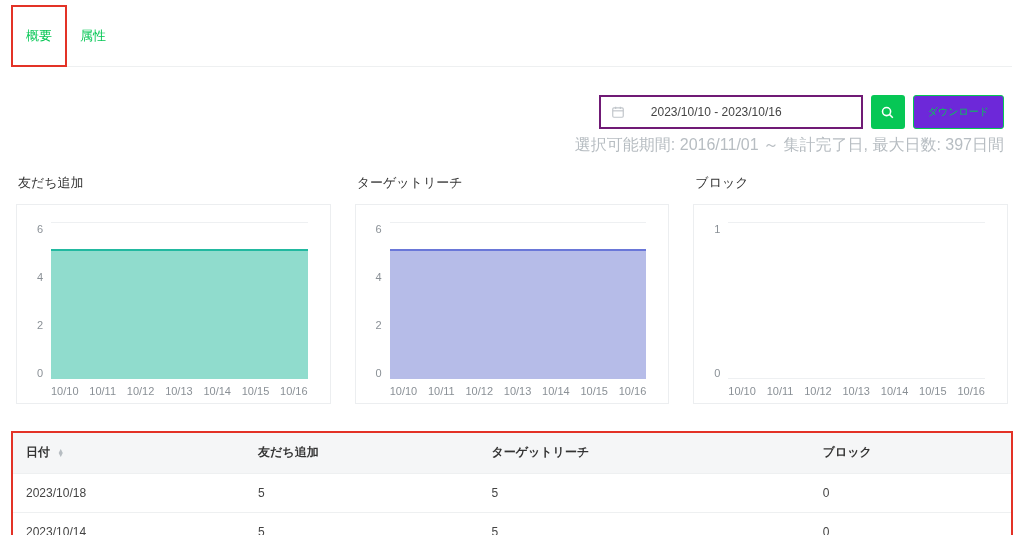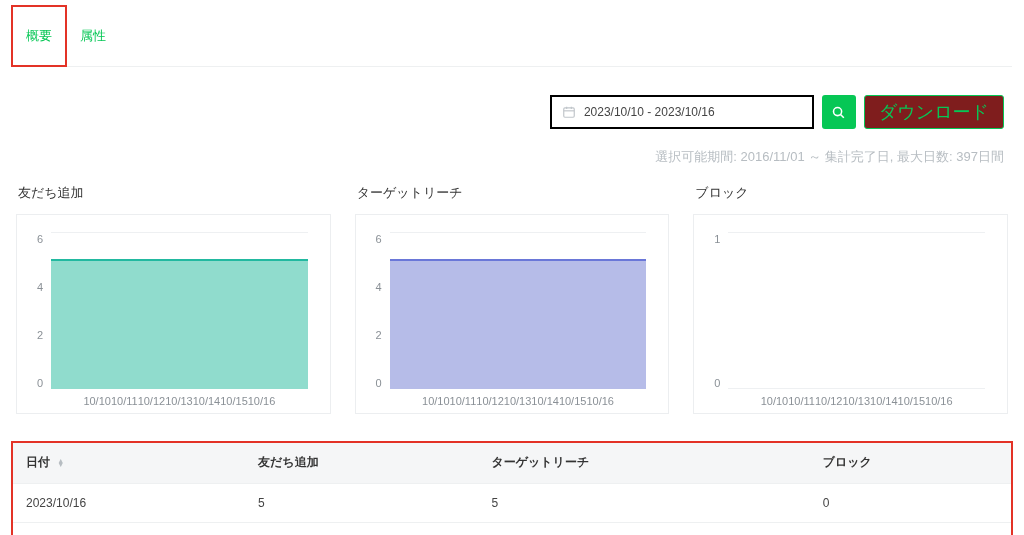--- a/index.html
+++ b/index.html
@@ -29,56 +29,55 @@
     margin-top: 28px;
     display: flex;
     justify-content: flex-end;
     align-items: center;
     gap: 8px;
     padding-right: 8px;
   }
   .date-picker {
     display: flex;
     align-items: center;
-    border: 2px solid #000000;
+    border: 2px solid #701a75;
     height: 34px;
     width: 264px;
     padding: 0 10px;
-    gap: 8px;
+    gap: 26px;
     color: #444;
     font-size: 12px;
     text-align: right;
   }
   .date-picker svg { flex-shrink:0; }
   .search-btn {
     width: 34px; height: 34px;
     background: #06c755;
     border: none;
     display: flex; align-items: center; justify-content: center;
     cursor: pointer;
     border-radius: 3px;
   }
   .download-btn {
     height: 34px;
     padding: 0 14px;
-    background: #7f1d1d;
+    background: #6d28d9;
     border: 1px solid #06c755;
     color: #06c755;
-    font-size: 18px;
+    font-size: 10px;
     border-radius: 3px;
     cursor: pointer;
   }
   .hint-row {
     display:flex; justify-content:flex-end;
     padding: 6px 8px 0 0;
   }
   .hint {
     color: #b7bdc2;
-    font-size: 13px;
-    margin-top: 13px;
+    font-size: 16px;
   }
   .charts-row {
     display: grid;
     grid-template-columns: repeat(3, 1fr);
     gap: 24px;
     margin-top: 18px;
     padding: 0 4px;
   }
   .chart-card { }
   .chart-title {
@@ -111,21 +110,21 @@
   }
   .area {
     position:absolute; left:0; right:0; bottom:0;
   }
   .area-line {
     position:absolute; left:0; right:0; top:0;
     height:2px;
   }
   .x-axis {
     position:absolute; left:34px; right:22px; bottom:6px;
-    display:flex; justify-content:center;
+    display:flex; justify-content:space-between;
     color:#8a9096; font-size:11px;
   }
   .highlight-red { outline: 2px solid #e33226; outline-offset: -1px; }
 
   .table-wrap { margin-top: 28px; }
   .data-table { width: 100%; border-collapse: collapse; }
   .data-table thead th {
     background: #f5f6f7;
     text-align: left;
     font-weight: 600;
@@ -265,21 +264,21 @@
           <span>日付</span>
           <span class="sort-icons">▲<br>▼</span>
         </th>
         <th>友だち追加</th>
         <th>ターゲットリーチ</th>
         <th>ブロック</th>
       </tr>
     </thead>
     <tbody id="table-body">
         <tr>
-          <td>2023/10/16</td>
+          <td>2023/10/18</td>
           <td>5</td>
           <td>5</td>
           <td>0</td>
         </tr>
         <tr>
           <td>2023/10/14</td>
           <td>5</td>
           <td>5</td>
           <td>0</td>
         </tr>

